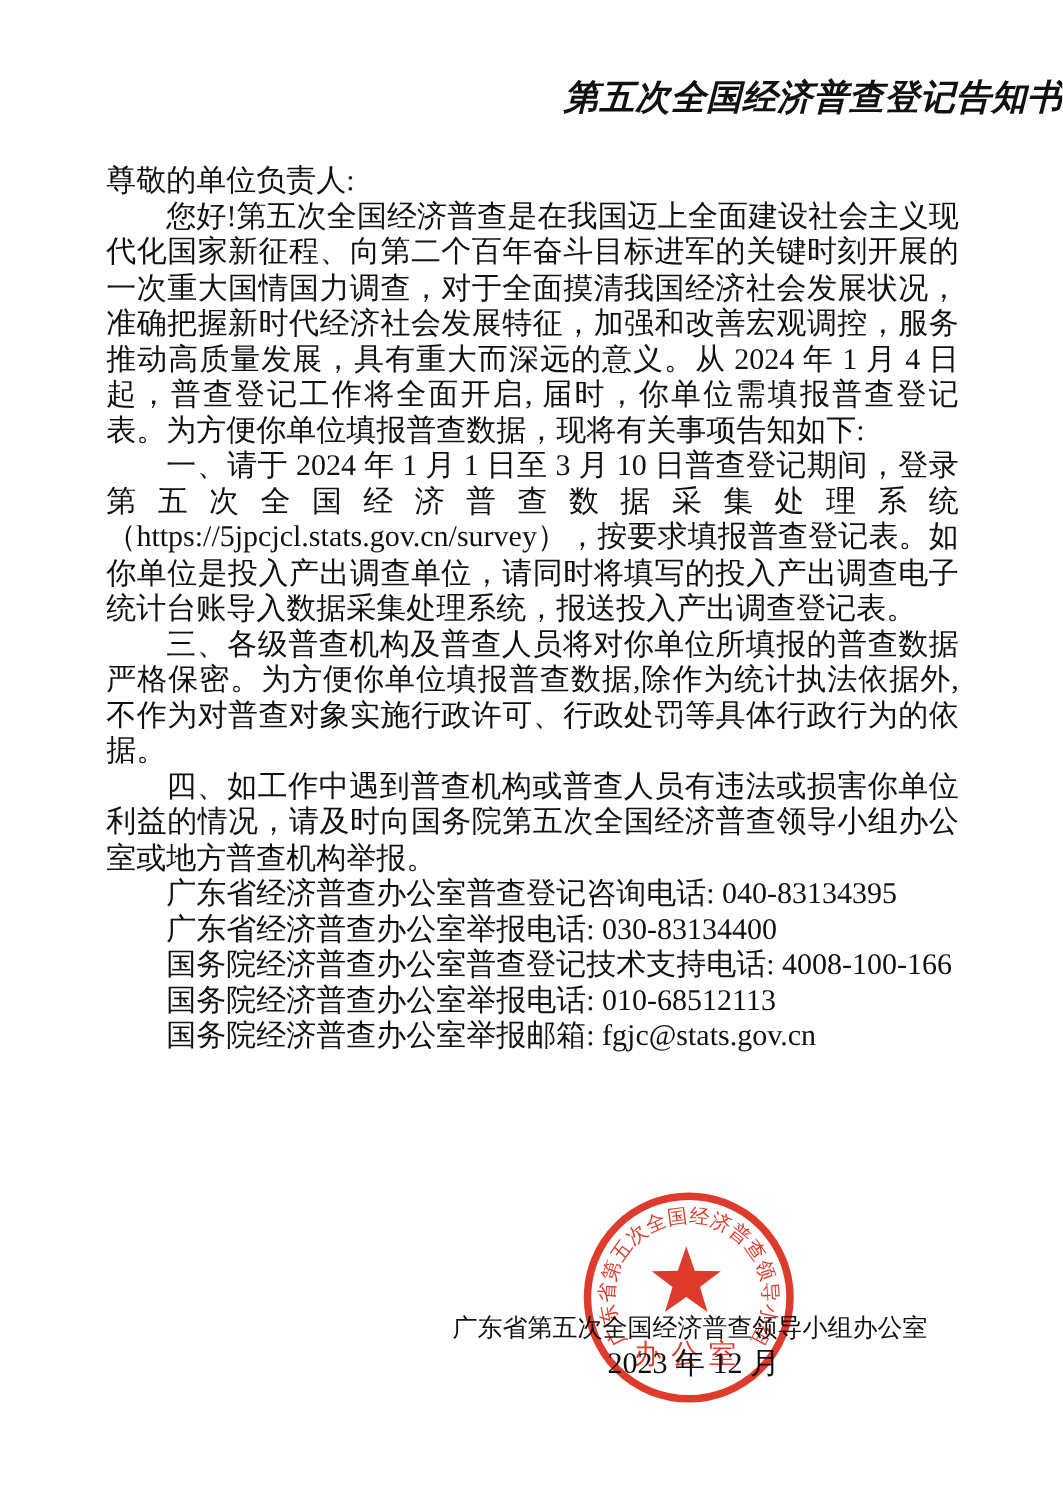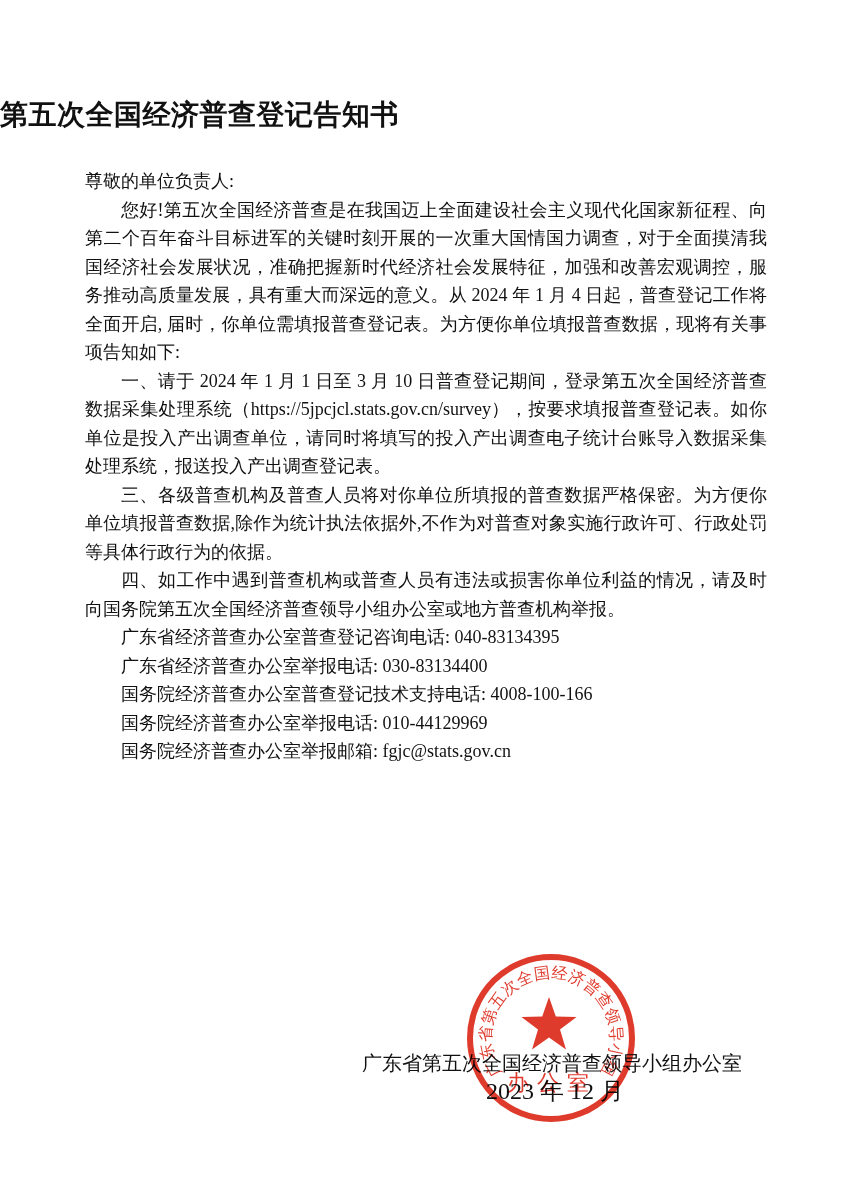--- a/index.html
+++ b/index.html
@@ -7,30 +7,31 @@
   .page {
     position: relative;
     width: 850px;
     height: 1202px;
     background: #ffffff;
     color: #111111;
     font-family: "Liberation Serif", "DejaVu Serif", serif;
     overflow: hidden;
   }
   .doc-title {
-    padding-top: 96px;
-    text-align: left;
+    padding-top: 60px;
+    text-align: right;
     font-size: 28px;
     font-weight: 700;
     line-height: 38px;
     letter-spacing: 0.5px;
+    font-style: italic;
   }
   .content {
     margin: 33px 83px 0 85px;
-    font-size: 18px;
+    font-size: 24px;
     line-height: 28.5px;
   }
   .salutation { text-align: left; }
   p.para {
     text-align: justify;
     text-indent: 2em;
   }
   p.cline {
     text-indent: 2em;
     white-space: nowrap;
@@ -81,21 +82,21 @@
 
   <div class="content">
     <p class="salutation">尊敬的单位负责人:</p>
     <p class="para">您好!第五次全国经济普查是在我国迈上全面建设社会主义现代化国家新征程、向第二个百年奋斗目标进军的关键时刻开展的一次重大国情国力调查，对于全面摸清我国经济社会发展状况，准确把握新时代经济社会发展特征，加强和改善宏观调控，服务推动高质量发展，具有重大而深远的意义。从 2024 年 1 月 4 日起，普查登记工作将全面开启, 届时，你单位需填报普查登记表。为方便你单位填报普查数据，现将有关事项告知如下:</p>
     <p class="para">一、请于 2024 年 1 月 1 日至 3 月 10 日普查登记期间，登录第五次全国经济普查数据采集处理系统（https://5jpcjcl.stats.gov.cn/survey），按要求填报普查登记表。如你单位是投入产出调查单位，请同时将填写的投入产出调查电子统计台账导入数据采集处理系统，报送投入产出调查登记表。</p>
     <p class="para">三、各级普查机构及普查人员将对你单位所填报的普查数据严格保密。为方便你单位填报普查数据,除作为统计执法依据外,不作为对普查对象实施行政许可、行政处罚等具体行政行为的依据。</p>
     <p class="para">四、如工作中遇到普查机构或普查人员有违法或损害你单位利益的情况，请及时向国务院第五次全国经济普查领导小组办公室或地方普查机构举报。</p>
     <p class="cline">广东省经济普查办公室普查登记咨询电话: 040-83134395</p>
     <p class="cline">广东省经济普查办公室举报电话: 030-83134400</p>
     <p class="cline">国务院经济普查办公室普查登记技术支持电话: 4008-100-166</p>
-    <p class="cline">国务院经济普查办公室举报电话: 010-44129969</p>
+    <p class="cline">国务院经济普查办公室举报电话: 010-68512113</p>
     <p class="cline">国务院经济普查办公室举报邮箱: fgjc@stats.gov.cn</p>
   </div>
 
   <div class="sign-block">
     <p class="sig-name">广东省第五次全国经济普查领导小组办公室</p>
     <p class="doc-date">2023 年 12 月</p>
   </div>
 
   <svg class="seal" viewBox="0 0 176 176" xmlns="http://www.w3.org/2000/svg" aria-hidden="true">
     <defs>

